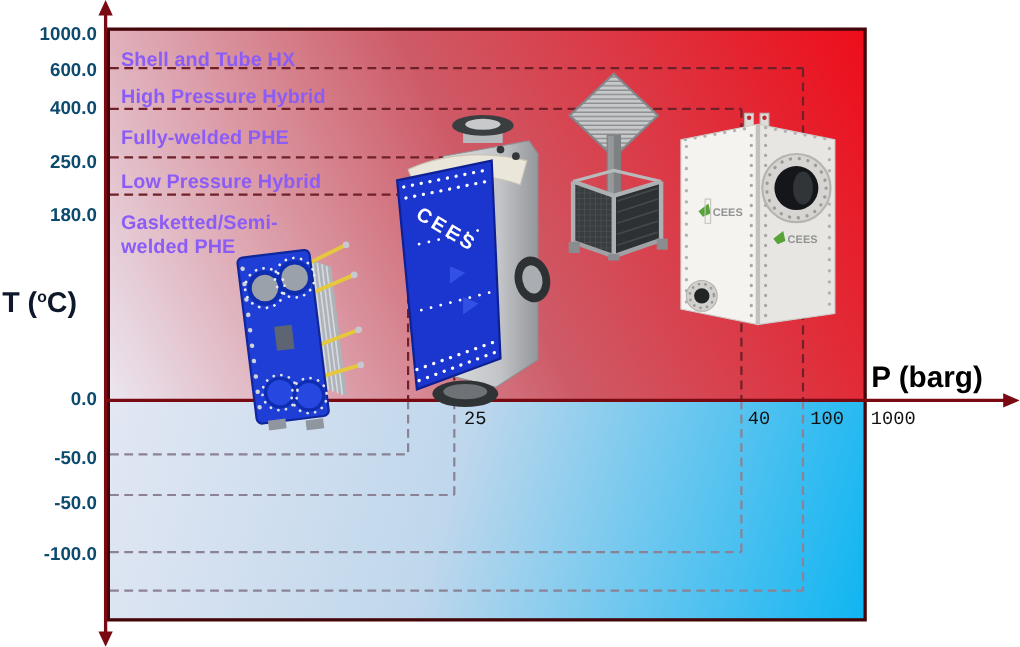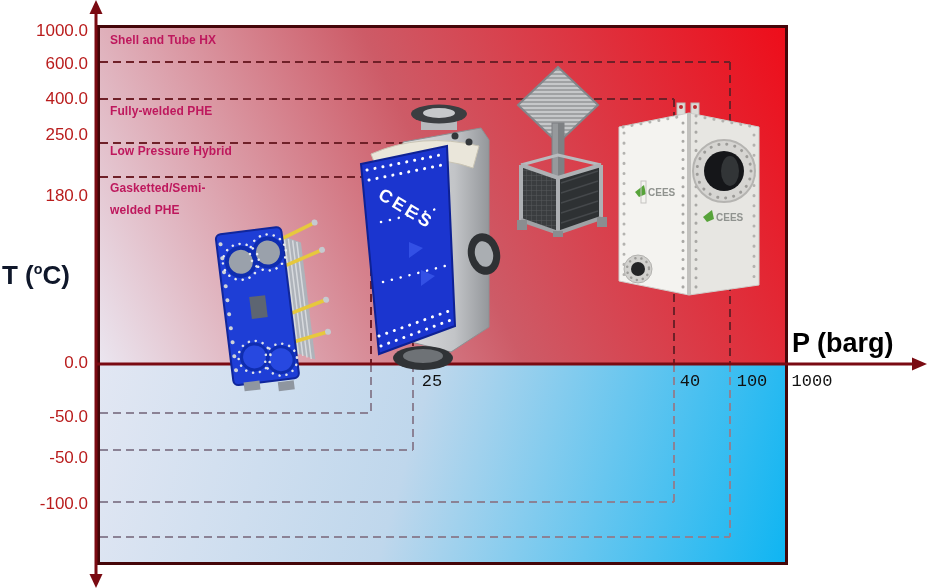--- a/index.html
+++ b/index.html
@@ -5,25 +5,25 @@
   html,body{margin:0;padding:0;background:#ffffff;}
   .stage{position:relative;width:927px;height:588px;background:#ffffff;overflow:hidden;
          font-family:"Liberation Sans", sans-serif;}
   .zone{position:absolute;left:99px;width:687px;}
   .zone-hot{top:27px;height:337px;
     background:linear-gradient(64deg,#ebe6f0 0%,#cd5b67 50%,#ee0d1a 100%);}
   .zone-cold{top:364px;height:199px;
     background:linear-gradient(106deg,#e2e7f3 0%,#bfd7ec 45%,#0fb5f2 100%);}
   svg.overlay{position:absolute;left:0;top:0;pointer-events:none;}
   .ytick{position:absolute;left:4px;width:84px;height:20px;line-height:20px;
-         text-align:right;font-size:17px;color:#b91c1c;}
+         text-align:right;font-size:17px;color:#0c4a6e;font-weight:bold;}
   .xtick{position:absolute;top:372px;height:20px;line-height:20px;font-size:17px;color:#111;
          transform:translateX(-50%);font-family:Liberation Mono, monospace;}
-  .region-label{position:absolute;left:110px;font-size:12px;font-weight:bold;color:#be185d;
-                white-space:nowrap;letter-spacing:.1px;}
+  .region-label{position:absolute;left:110px;font-size:18px;font-weight:bold;color:#8b5cf6;
+                white-space:nowrap;letter-spacing:.1px;margin-top:11px;}
   .t-title{position:absolute;left:2px;top:260px;font-size:26px;font-weight:bold;color:#0f172a;}
   .t-title sup{font-size:.55em;}
   .p-title{position:absolute;left:792px;top:328px;font-size:27px;font-weight:bold;color:#000000;}
   .hx{position:absolute;}
 </style>
 </head>
 <body>
 
 <div class="stage">
 
@@ -57,33 +57,34 @@
     <line x1="95" y1="364" x2="915" y2="364" stroke="#7a0a12" stroke-width="3"></line>
     <polygon points="927,364 912,357.5 912,370.5" fill="#7a0a12"></polygon>
   </svg>
 
   <div class="t-title"><span>T (</span><sup>o</sup><span>C)</span></div>
   <div class="p-title">P (barg)</div>
 
   <div class="ytick" style="top:21px">1000.0</div>
   <div class="ytick" style="top:54px">600.0</div>
   <div class="ytick" style="top:89px">400.0</div>
-  <div class="ytick" style="top:125px">250.0</div>
+  <div class="ytick" style="top:138px">250.0</div>
   <div class="ytick" style="top:186px">180.0</div>
   <div class="ytick" style="top:353px">0.0</div>
   <div class="ytick" style="top:407px">-50.0</div>
   <div class="ytick" style="top:448px">-50.0</div>
   <div class="ytick" style="top:494px">-100.0</div>
 
   <div class="xtick" style="left:432px">25</div>
   <div class="xtick" style="left:690px">40</div>
   <div class="xtick" style="left:752px">100</div>
   <div class="xtick" style="left:812px">1000</div>
 
   <div class="region-label" style="top:33px">Shell and Tube HX</div>
+  <div class="region-label" style="top:67px">High Pressure Hybrid</div>
   <div class="region-label" style="top:104px">Fully-welded PHE</div>
   <div class="region-label" style="top:144px">Low Pressure Hybrid</div>
   <div class="region-label" style="top:181px">Gasketted/Semi-</div>
   <div class="region-label" style="top:203px">welded PHE</div>
 
   <svg class="hx" style="left:212px;top:206px" width="126" height="192" viewBox="0 0 126 192">
     <g transform="rotate(-7 63 96)">
       <polygon points="72,28 96,40 96,158 72,146" fill="#aeb3ba"></polygon>
       <path d="M76,31 L76,149 M80,33 L80,151 M84,35 L84,153 M88,37 L88,155 M92,39 L92,157" stroke="#d7dade" stroke-width="1.5"></path>
       <g stroke="#e6c83d" stroke-width="3.5" stroke-linecap="round">

